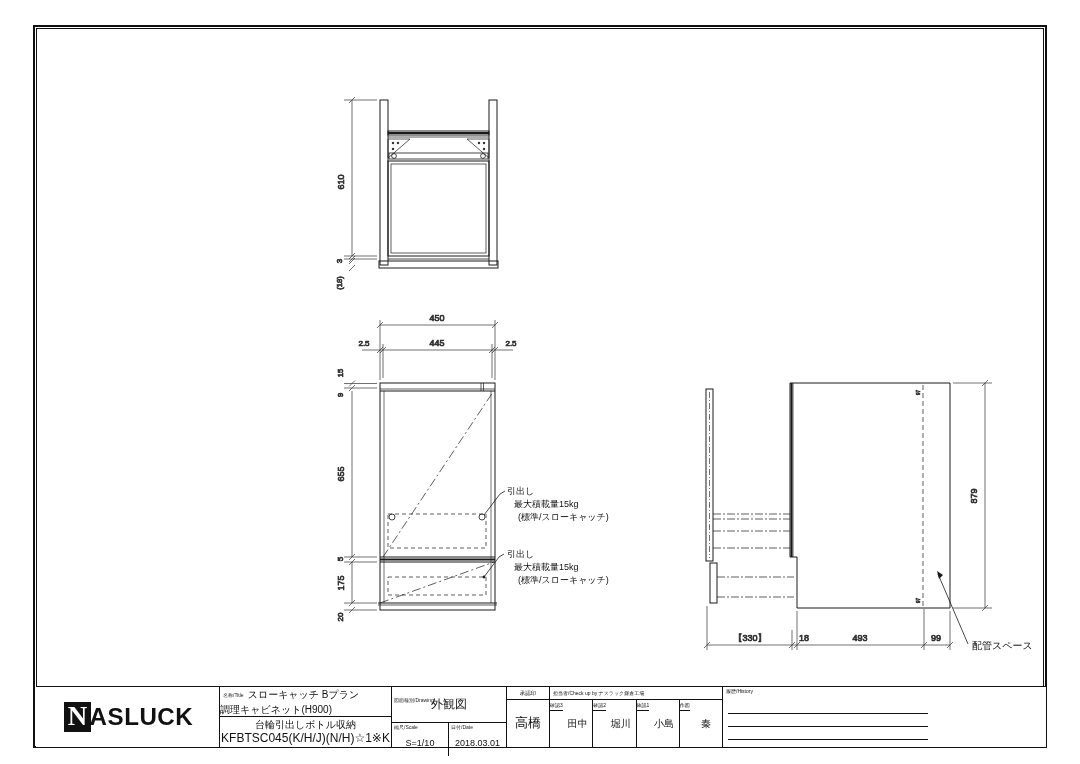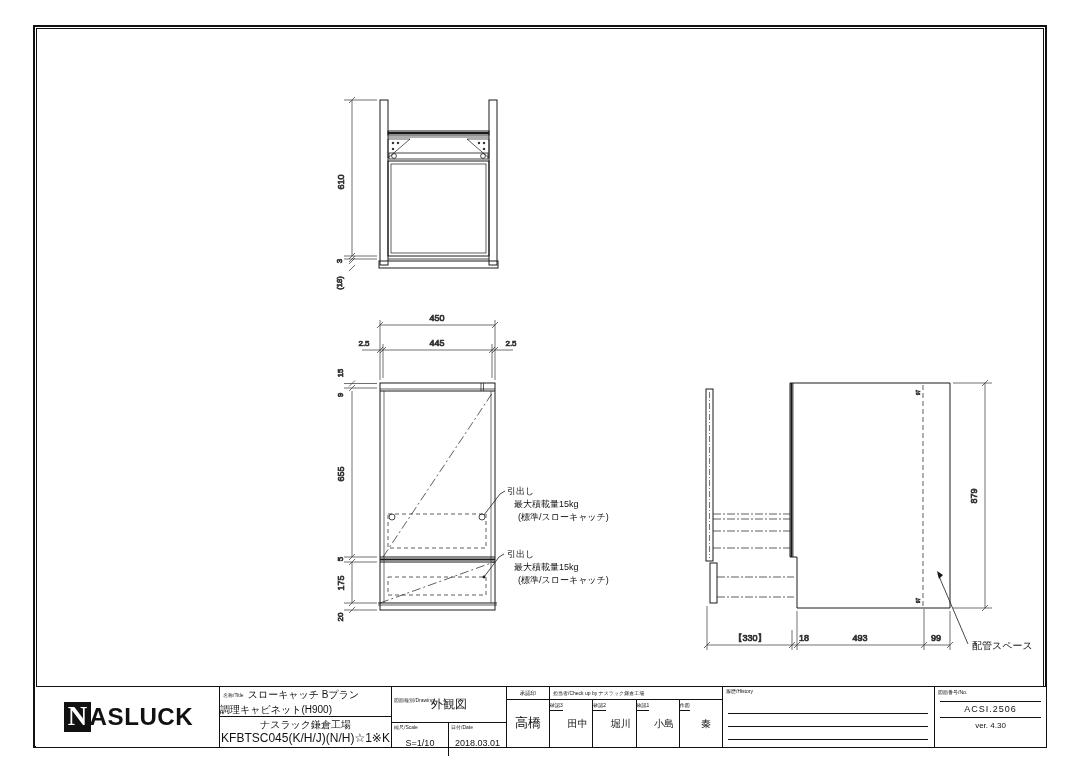--- a/index.html
+++ b/index.html
@@ -242,21 +242,21 @@
     <span class="logo-n">N</span>
       <span class="logo-rest">ASLUCK</span>
   </div>
 
   <div class="cell c-title">
     <div class="t-row1">
       <span class="t-hdr">名称/Title</span>
       <span>スローキャッチ Bプラン</span>
     </div>
     <div class="t-row2">調理キャビネット(H900)</div>
-    <div class="t-row3">ナスラック鎌倉工場</div>
+    <div class="t-row3">台輪引出しボトル収納</div>
     <div class="t-row4">KFBTSC045(K/H/J)(N/H)☆1※K</div>
   </div>
 
   <div class="cell c-draw">
     <div class="d-top">
       <span class="t-hdr">図面種別/Drawing</span>
       <div class="d-name">外観図</div>
     </div>
     <div class="d-bot">
       <div class="d-sub">
@@ -297,21 +297,14 @@
     </div>
   </div>
 
   <div class="cell c-hist">
     <div class="h-hdr">履歴/History</div>
     <div class="h-line" style="top:26px"></div>
     <div class="h-line" style="top:39px"></div>
     <div class="h-line" style="top:52px"></div>
   </div>
 
-  <div class="cell c-num">
-    <div class="n-hdr">図面番号/No.</div>
-    <div class="n-rule"></div>
-    <div class="n-val">ACSI.2506</div>
-    <div class="n-rule"></div>
-    <div class="n-ver">ver. 4.30</div>
-  </div>
 
 </div>
 
 </body></html>

